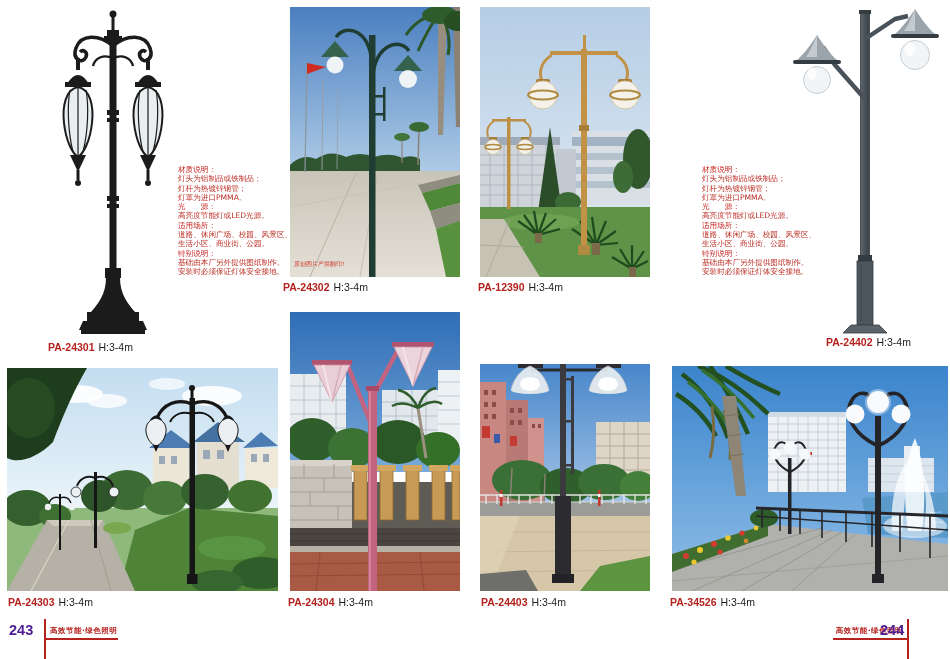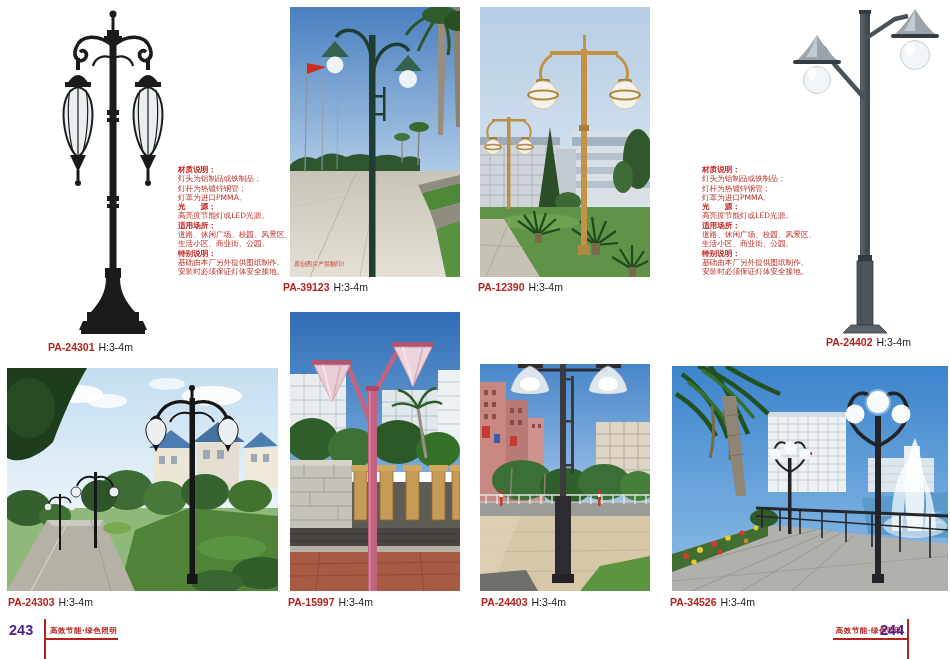--- a/index.html
+++ b/index.html
@@ -7,21 +7,21 @@
         font-family:"DejaVu Sans",sans-serif;}
   .photo{position:absolute;overflow:hidden;}
   .photo svg{display:block;}
   .plabel{position:absolute;font-family:"Liberation Sans","DejaVu Sans",sans-serif;
           font-size:10.5px;white-space:nowrap;}
   .plabel .model{color:#b4221e;font-weight:bold;}
   .plabel .hh{color:#1c1c1c;margin-left:4px;}
   .plabel.center{text-align:left;}
   .spec{position:absolute;width:122px;color:#bb2b22;font-size:7.6px;line-height:9.3px;
         white-space:nowrap;}
-  .sl.hd{font-weight:bold;color:#c41f1a;}
+  .sl.hd{font-weight:normal;color:#c41f1a;}
   .wm{position:absolute;color:#d03a2c;font-size:6px;white-space:nowrap;}
   .fnum{position:absolute;font-family:"Liberation Sans",sans-serif;font-weight:bold;
         font-size:14.5px;color:#4c1d95;}
   .fslogan{position:absolute;font-size:7.5px;font-weight:bold;color:#b4221e;
            letter-spacing:0.5px;white-space:nowrap;}
   .vline{position:absolute;width:1.5px;background:#b4221e;}
   .hline{position:absolute;height:1.5px;background:#b4221e;}
 </style>
 </head>
 <body>
@@ -150,21 +150,21 @@
         <rect x="93" y="80" width="2.5" height="34" fill="#1f3d33"></rect>
         <polygon points="45,34 31,50 59,50" fill="#34624c"></polygon>
         <circle cx="45" cy="58" r="8.5" fill="#eef3f5"></circle>
         <polygon points="118,48 104,64 132,64" fill="#34624c"></polygon>
         <circle cx="118" cy="72" r="9" fill="#eef3f5"></circle>
       </g>
     </svg>
   </div>
   <div class="wm" style="left:294px;top:260px">原创图片严禁翻印!</div>
   <div class="plabel" style="left:283px;top:281px">
-    <span class="model">PA-39123</span><span class="hh">H:3-4m</span>
+    <span class="model">PA-24302</span><span class="hh">H:3-4m</span>
   </div>
 
   <div class="photo" style="left:480px;top:7px;width:170px;height:270px">
     <svg width="170" height="270" viewBox="0 0 170 270">
       <defs>
         <linearGradient id="g3sky" x1="0" y1="0" x2="0" y2="1">
             <stop offset="0" stop-color="#b5cde5"></stop>
             <stop offset="1" stop-color="#e6eef5"></stop>
           </linearGradient>
       </defs>
@@ -478,21 +478,21 @@
         <line x1="113" y1="35" x2="123" y2="74" stroke="#f4e4e8" stroke-width="2"></line>
         <line x1="133" y1="35" x2="123" y2="74" stroke="#d9aebb" stroke-width="1.5"></line>
         <rect x="22" y="48" width="40" height="5" fill="#b05570"></rect>
         <polygon points="24,53 60,53 42,90" fill="#e9ced7" stroke="#cf93a6" stroke-width="0.8"></polygon>
         <line x1="33" y1="53" x2="42" y2="90" stroke="#f4e4e8" stroke-width="2"></line>
         <line x1="51" y1="53" x2="42" y2="90" stroke="#d9aebb" stroke-width="1.5"></line>
       </g>
     </svg>
   </div>
   <div class="plabel" style="left:288px;top:596px">
-    <span class="model">PA-15997</span><span class="hh">H:3-4m</span>
+    <span class="model">PA-24304</span><span class="hh">H:3-4m</span>
   </div>
 
   <div class="photo" style="left:480px;top:364px;width:170px;height:227px">
     <svg width="170" height="227" viewBox="0 0 170 227">
       <defs>
         <linearGradient id="g7sky" x1="0" y1="0" x2="0" y2="1">
             <stop offset="0" stop-color="#4886ca"></stop>
             <stop offset="1" stop-color="#a2c4e6"></stop>
           </linearGradient>
       </defs>

